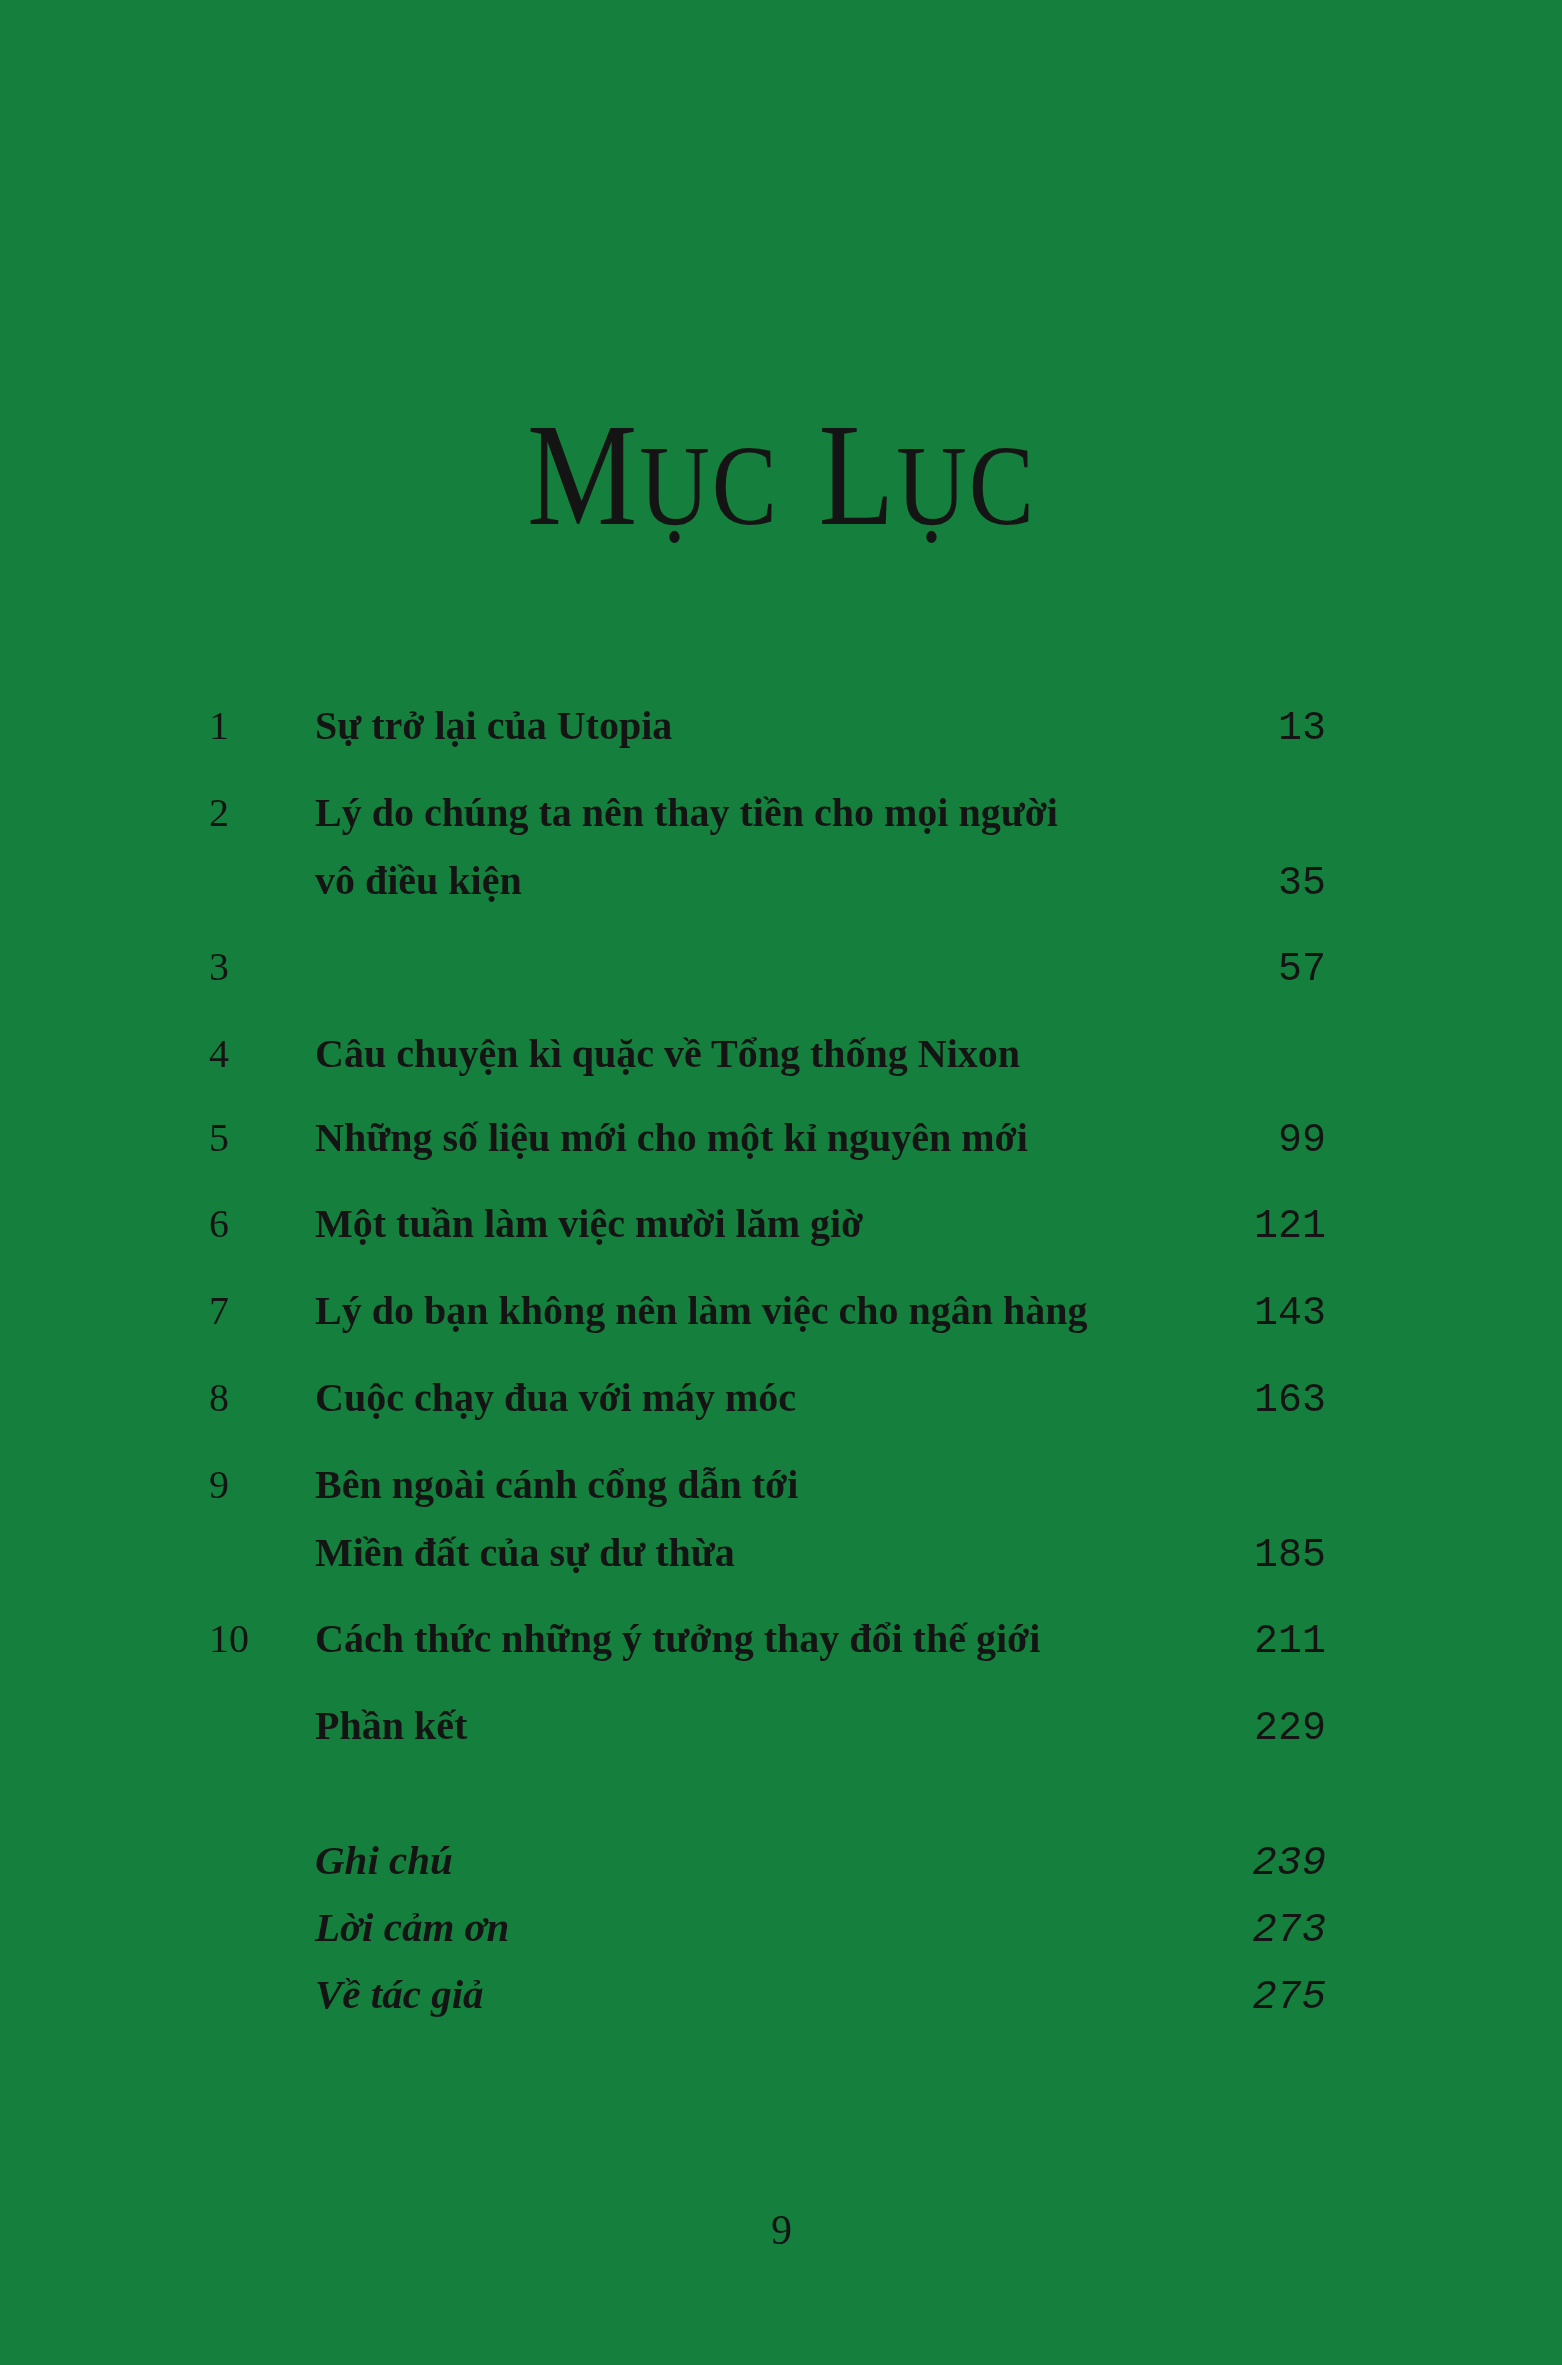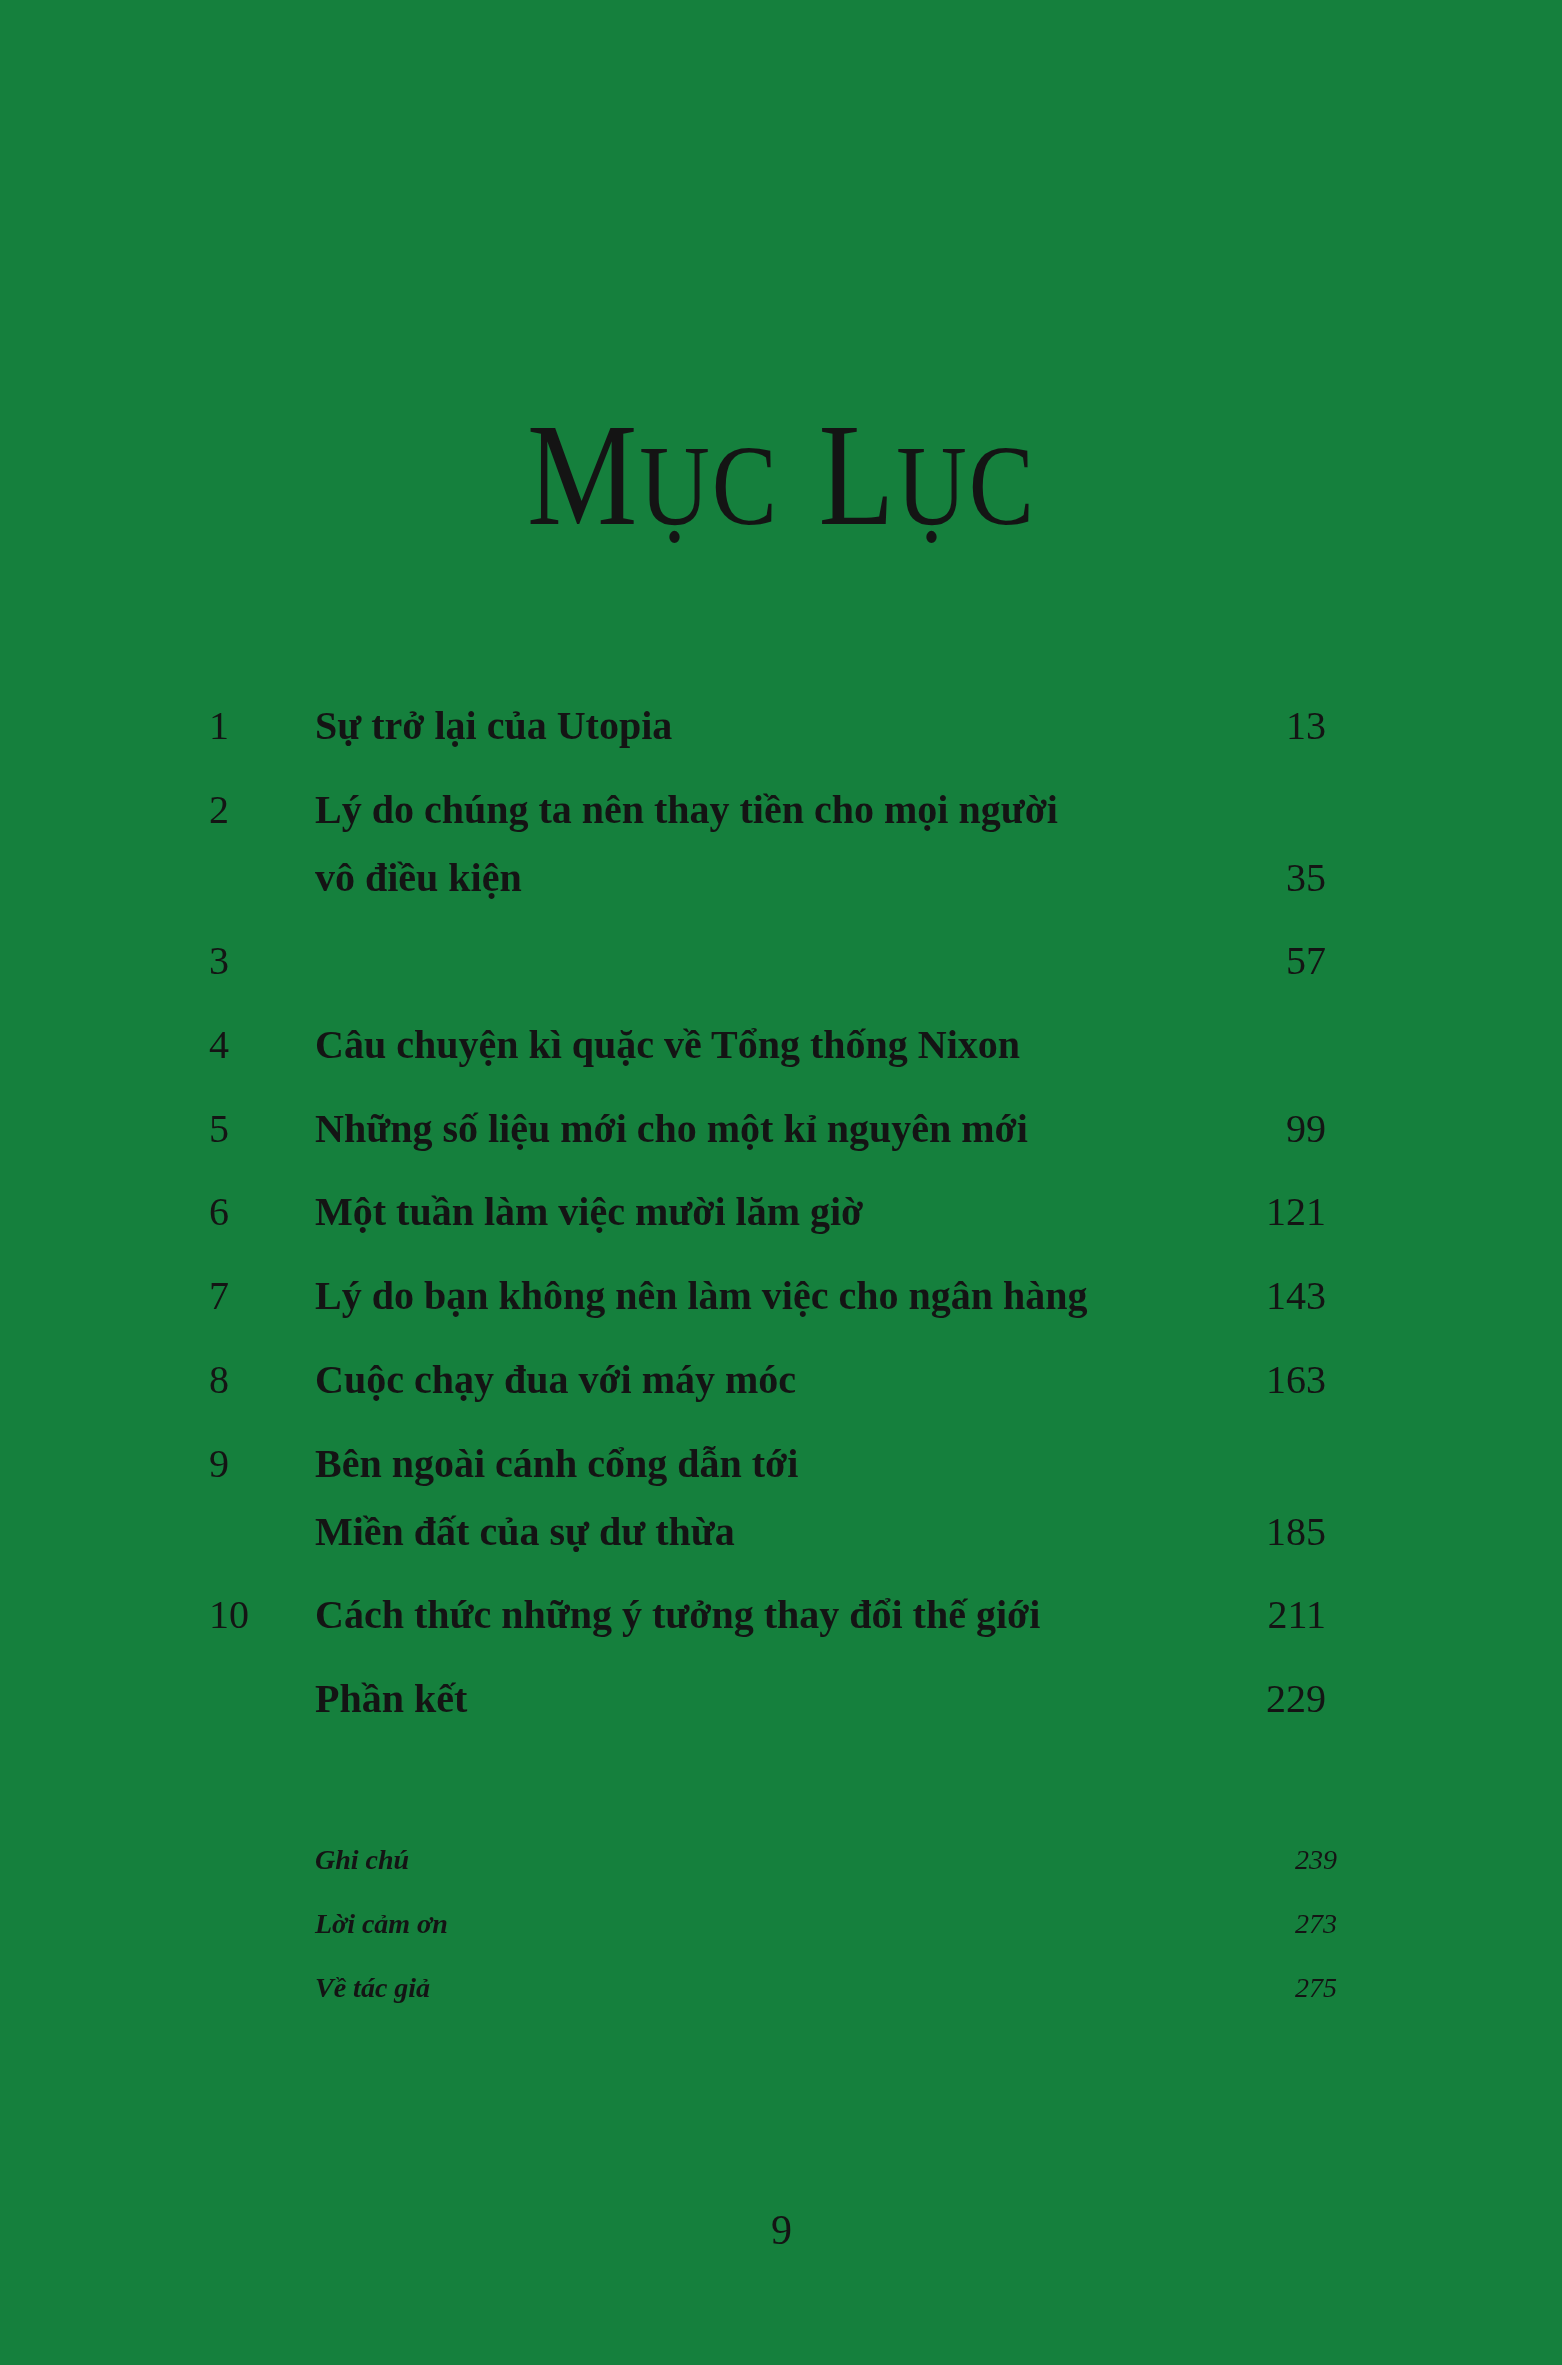--- a/index.html
+++ b/index.html
@@ -55,29 +55,30 @@
   }
   .text {
     flex: 0 1 auto;
     white-space: nowrap;
     font-weight: bold;
   }
   .pg {
     margin-left: auto;
     text-align: right;
     white-space: nowrap;
+    font-family: Liberation Mono, monospace;
   }
 
   
   .backmatter {
     position: absolute;
     left: 209px;
-    right: 226px;
+    right: 237px;
     top: 1828px;
-    font-size: 28px;
+    font-size: 41px;
     font-style: italic;
   }
   .bm-line {
     display: flex;
     align-items: baseline;
     line-height: 64px;
     padding-left: 106px;
   }
 
   

